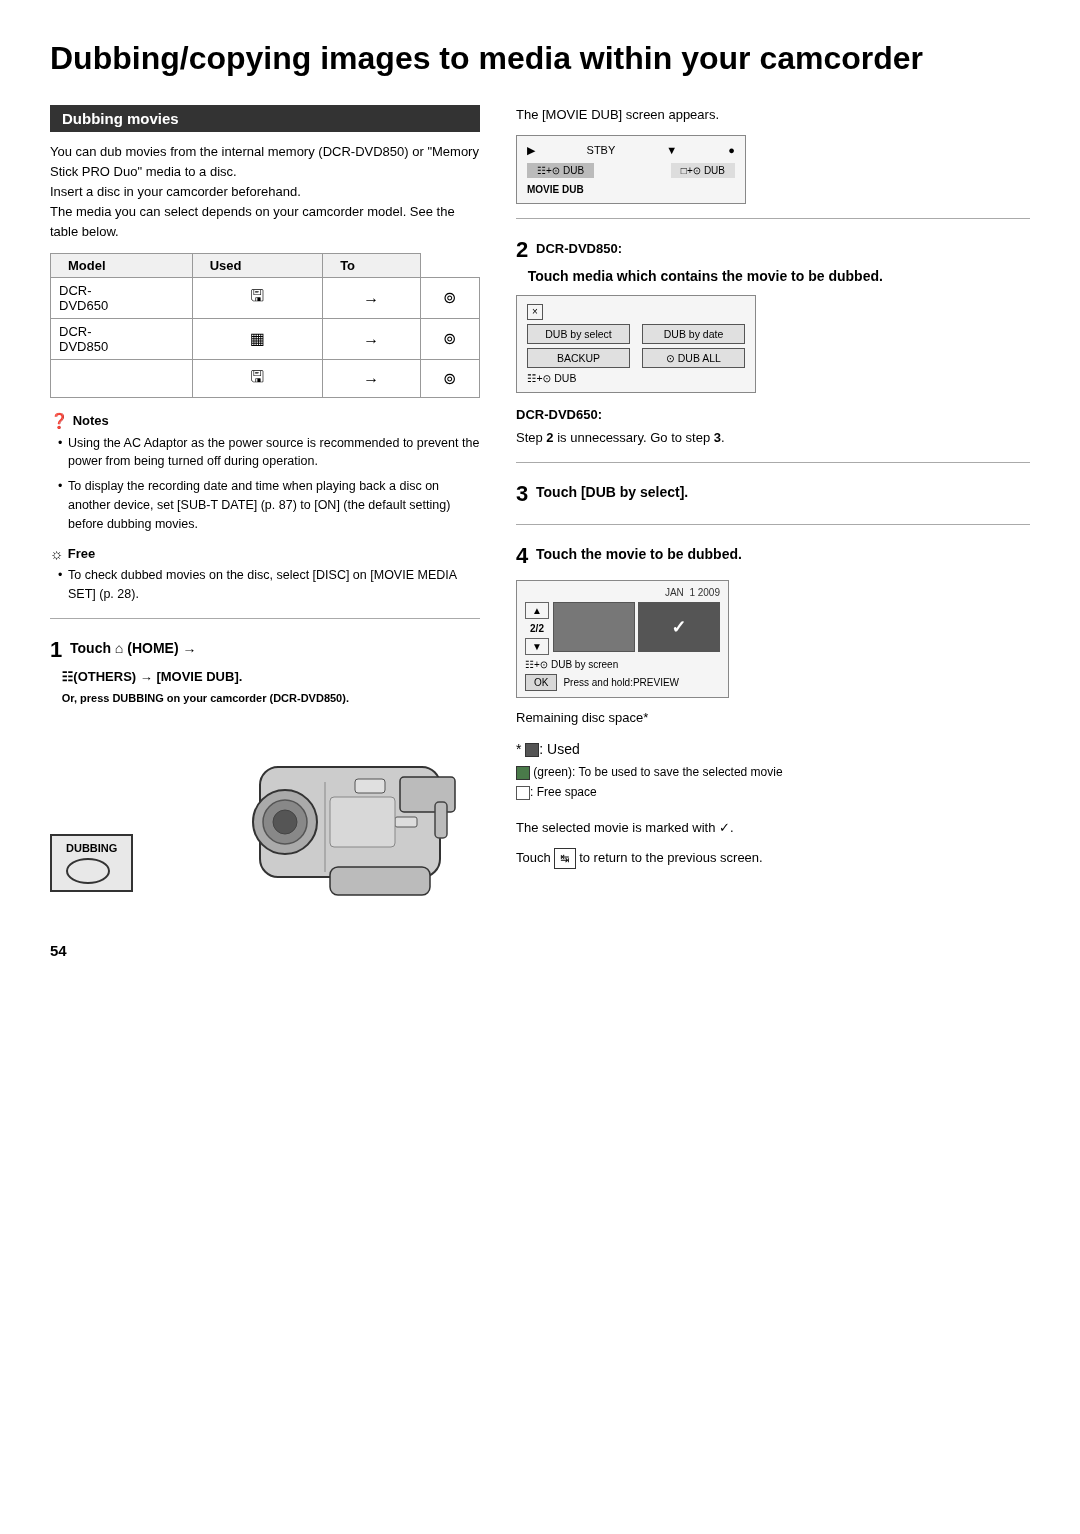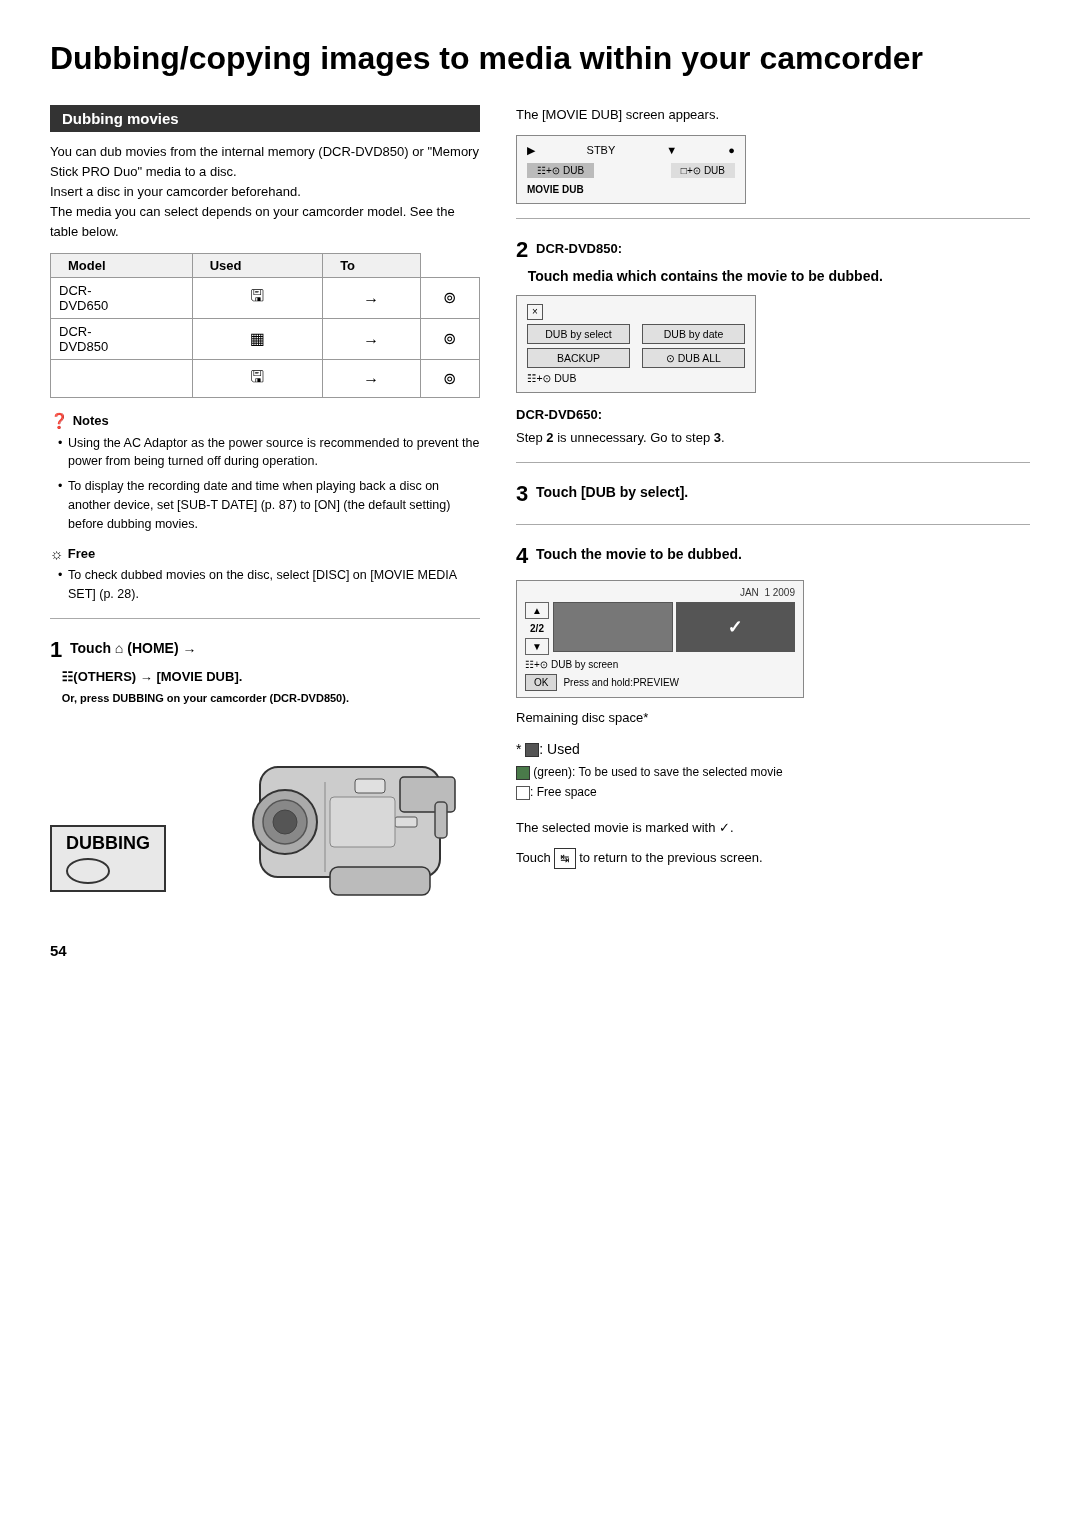--- a/index.html
+++ b/index.html
@@ -192,21 +192,21 @@
     .dub-label {
       font-size: 10.5px;
       margin-top: 2px;
     }
     
     .screen-step4 {
       border: 1px solid #888;
       background: #f5f5f5;
       padding: 6px 8px;
       margin: 8px 0 10px 0;
-      width: 288px;
+      width: 213px;
       font-size: 11px;
     }
     .step4-topbar {
       display: flex;
       justify-content: flex-end;
       font-size: 10px;
       margin-bottom: 4px;
       color: #333;
     }
     
@@ -325,21 +325,21 @@
       <div class="step-heading">
         <span class="step-num">1</span>
         &nbsp;Touch ⌂ (HOME) →<br>
         &nbsp;&nbsp;&nbsp;<span style="font-size:13px;">☷(OTHERS) → [MOVIE DUB].</span><br>
         &nbsp;&nbsp;&nbsp;<span style="font-size:11px;">Or, press DUBBING on your camcorder (DCR-DVD850).</span>
       </div>
 
       <div class="dubbing-image">
 
         <div style="position:relative; width:100%; height:180px;">
-          <div style="position:absolute; left:0; bottom:10px; border:2px solid #333; padding:6px 14px; font-size:18px; font-weight:bold; background:#e8e8e8; z-index:2;">
+          <div style="position:absolute; left:0; bottom:10px; border:2px solid #333; padding:6px 14px; font-size:11px; font-weight:bold; background:#e8e8e8; z-index:2;">
             DUBBING<br>
             <div style="width:44px; height:26px; border:2px solid #333; border-radius:50%; margin-top:4px;"></div>
           </div>
 
           <svg style="position:absolute; right:0; bottom:0;" width="280" height="175" viewBox="0 0 280 175">
 
             <rect x="60" y="40" width="180" height="110" rx="18" ry="18" fill="#ccc" stroke="#333" stroke-width="2"></rect>
 
             <circle cx="85" cy="95" r="32" fill="#aaa" stroke="#333" stroke-width="2"></circle>
             <circle cx="85" cy="95" r="22" fill="#888" stroke="#555" stroke-width="1.5"></circle>

